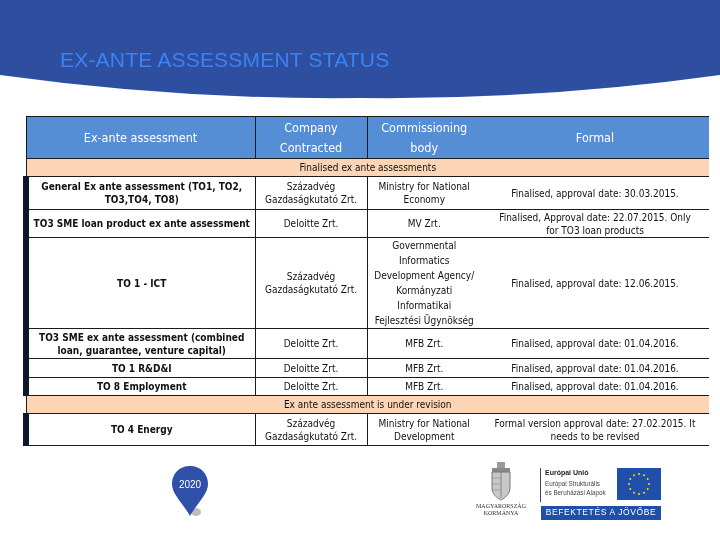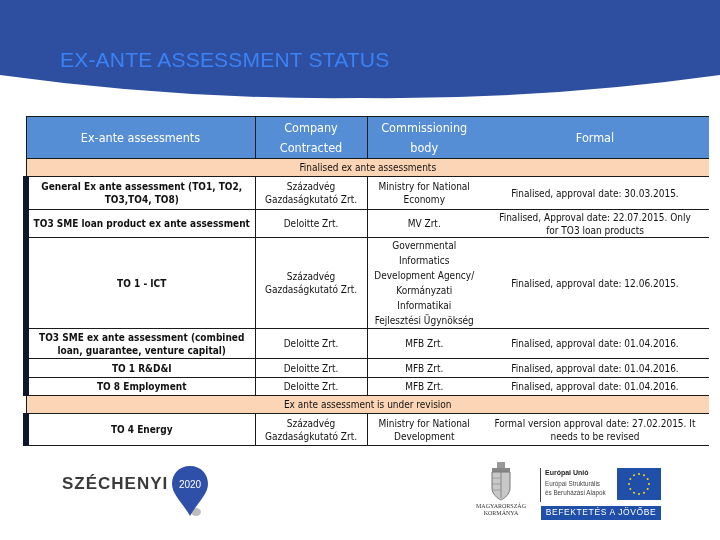--- a/index.html
+++ b/index.html
@@ -51,21 +51,21 @@
 <div class="tbl-wrap">
   <table>
     <colgroup>
         <col class="c1">
         <col class="c2">
         <col class="c3">
         <col class="c4">
       </colgroup>
     <thead>
       <tr>
-        <th>Ex-ante assessments</th>
+        <th>Ex-ante assessment</th>
         <th style="padding:0 20px;">Company Contracted</th>
         <th style="padding:0 12px;">Commissioning body</th>
         <th class="no-left">Formal</th>
       </tr>
     </thead>
     <tbody>
       <tr>
         <td class="section" colspan="4">Finalised ex ante assessments</td>
       </tr>
 
@@ -114,21 +114,20 @@
         <td class="name">TO 4 Energy</td>
         <td class="comp">Századvég Gazdaságkutató Zrt.</td>
         <td>Ministry for National Development</td>
         <td>Formal version approval date: 27.02.2015. It needs to be revised</td>
       </tr>
     </tbody>
   </table>
 </div>
 
 <div class="logo-szechenyi">
-  <span class="sz-text">SZÉCHENYI</span>
   <svg class="sz-pin" width="40" height="56" viewBox="0 0 40 56">
     <ellipse cx="26" cy="48" rx="5" ry="4" fill="#bdbdbd"></ellipse>
     <path d="M20,2 C9,2 2,10 2,20 C2,30 12,38 20,52 C28,38 38,30 38,20 C38,10 31,2 20,2 Z" fill="#2f50a8"></path>
     <text x="20" y="24" text-anchor="middle" font-family="Liberation Sans, sans-serif" font-size="10" fill="#ffffff">2020</text>
   </svg>
 </div>
 
 <div class="gov-logo">
   <svg width="62" height="44" viewBox="0 0 62 44">
     <rect x="27" y="2" width="8" height="6" fill="#999"></rect>

